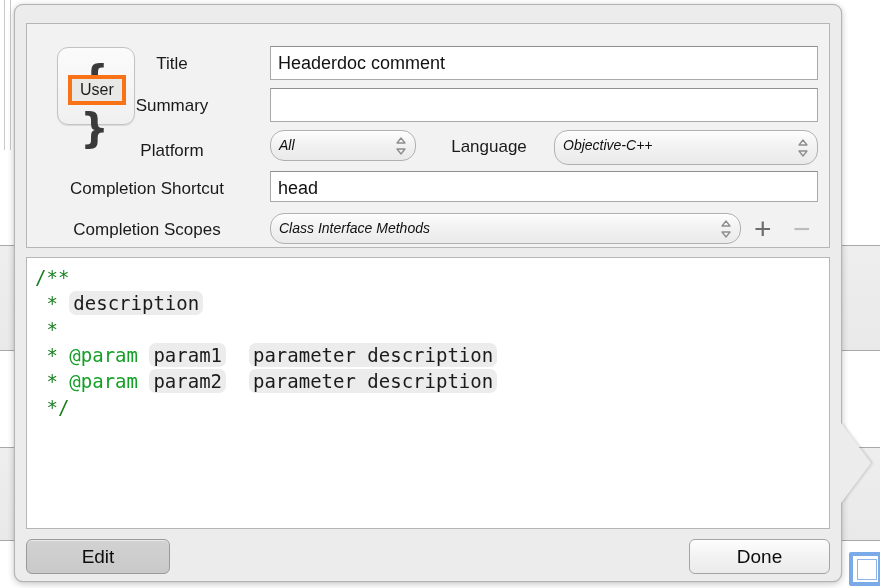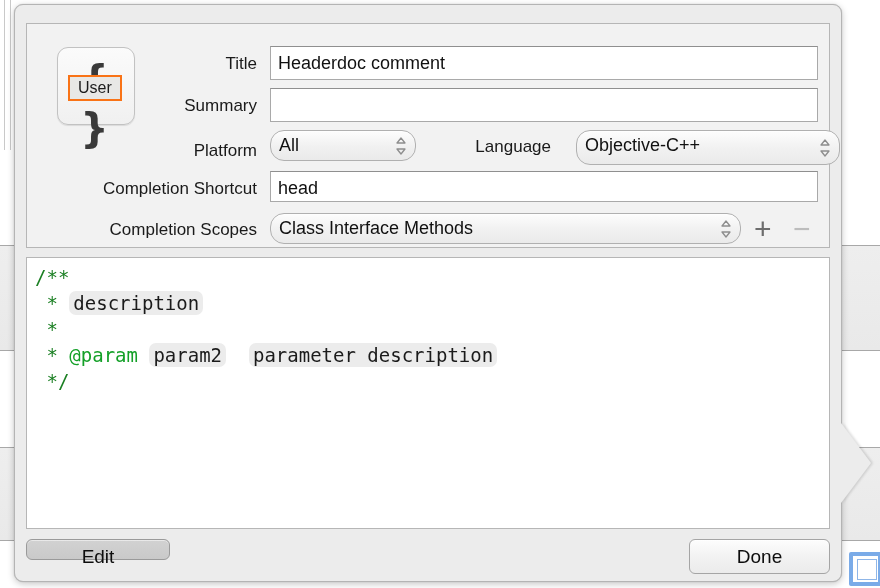--- a/index.html
+++ b/index.html
@@ -165,34 +165,34 @@
     letter-spacing: 3px;
     line-height: 48px;
     user-select: none;
   }
   .icon-badge {
     position: absolute;
     left: 41px;
     top: 51px;
     padding: 1px 8px 2px 8px;
     background: #e8e8e6;
-    border: 2px solid #f97316;
+    border: 4px solid #f97316;
     font-family: "Liberation Sans", sans-serif;
     font-size: 16px;
     color: #1c1c1c;
     line-height: 19px;
     white-space: nowrap;
   }
 
   .field-label {
     position: absolute;
     font-family: "Liberation Sans", sans-serif;
     font-size: 17px;
     color: #1a1a1a;
-    text-align: right;
+    text-align: center;
     line-height: 20px;
     white-space: nowrap;
   }
 
   .text-field {
     position: absolute;
     box-sizing: border-box;
     background: #ffffff;
     border: 1px solid #a9a9a9;
     border-top-color: #8f8f8f;
@@ -205,27 +205,28 @@
     overflow: hidden;
   }
 
   .popup-button {
     position: absolute;
     box-sizing: border-box;
     background: linear-gradient(to bottom, #fdfdfd 0%, #f1f1f1 52%, #eaeaea 100%);
     border: 1px solid #b0b0b0;
     border-radius: 14px;
     font-family: "Liberation Sans", sans-serif;
-    font-size: 18px;
+    font-size: 14px;
     color: #111111;
     padding: 0 26px 0 8px;
     line-height: 28px;
     white-space: nowrap;
     overflow: hidden;
     box-shadow: 0 1px 0 rgba(255,255,255,0.6) inset;
+    font-style: italic;
   }
   .chev {
     position: absolute;
     right: 8px;
     top: 50%;
     transform: translateY(-50%);
     width: 12px;
     height: 22px;
   }
   .chev svg { display: block; }
@@ -350,21 +351,21 @@
         <span>All</span>
         <span class="chev">
           <svg width="12" height="22" viewBox="0 0 12 22">
             <path d="M6 3 L10 8 L2 8 Z" fill="none" stroke="#8d8d8d" stroke-width="1.3" stroke-linejoin="round"></path>
             <path d="M6 19 L10 14 L2 14 Z" fill="none" stroke="#8d8d8d" stroke-width="1.3" stroke-linejoin="round"></path>
           </svg>
         </span>
       </div>
 
       <div class="field-label" style="left:400px; top:113px; width:124px;">Language</div>
-      <div class="popup-button" style="left:549px; top:106px; width:264px; height:35px; line-height:29px;">
+      <div class="popup-button" style="left:527px; top:106px; width:264px; height:35px; line-height:29px;">
         <span>Objective-C++</span>
         <span class="chev">
           <svg width="12" height="22" viewBox="0 0 12 22">
             <path d="M6 3 L10 8 L2 8 Z" fill="none" stroke="#8d8d8d" stroke-width="1.3" stroke-linejoin="round"></path>
             <path d="M6 19 L10 14 L2 14 Z" fill="none" stroke="#8d8d8d" stroke-width="1.3" stroke-linejoin="round"></path>
           </svg>
         </span>
       </div>
 
       <div class="field-label" style="left:10px; top:155px; width:220px;">Completion Shortcut</div>
@@ -383,22 +384,23 @@
 
       <div class="plusminus enabled" style="left:727px; top:190px;">+</div>
       <div class="plusminus disabled" style="left:766px; top:190px;">−</div>
     </div>
 
     <div class="code-area">
       <div class="code-inner" id="code-inner">
           <div class="code-line"><span class="c-comment">/**</span></div>
           <div class="code-line"><span class="c-comment"> * </span><span class="token">description</span></div>
           <div class="code-line"><span class="c-comment"> *</span></div>
+          <div class="code-line"><span class="c-comment"> * </span><span class="c-tag">@param</span><span class="c-comment"> </span><span class="token">param1</span><span class="c-comment">  </span><span class="token">parameter description</span></div>
           <div class="code-line"><span class="c-comment"> * </span><span class="c-tag">@param</span><span class="c-comment"> </span><span class="token">param2</span><span class="c-comment">  </span><span class="token">parameter description</span></div>
           <div class="code-line"><span class="c-comment"> */</span></div>
         </div>
     </div>
 
-    <div class="bottom-btn pressed" style="left:11px; top:534px; width:144px; height:21px;">Edit</div>
+    <div class="bottom-btn pressed" style="left:11px; top:534px; width:144px; height:35px;">Edit</div>
     <div class="bottom-btn normal" style="left:674px; top:534px; width:141px; height:35px;">Done</div>
   </div>
 
 </div>
 
 </body></html>

